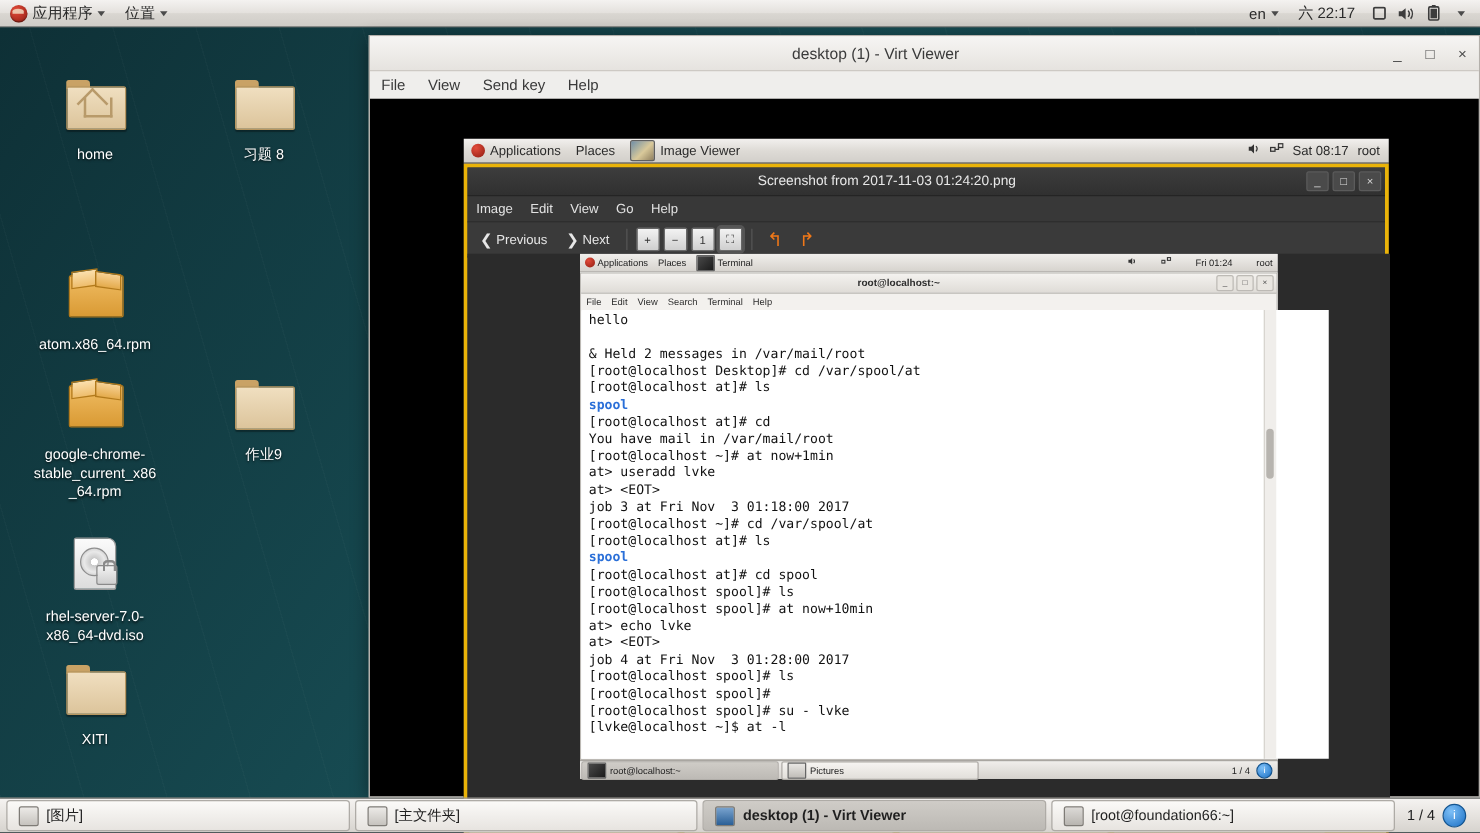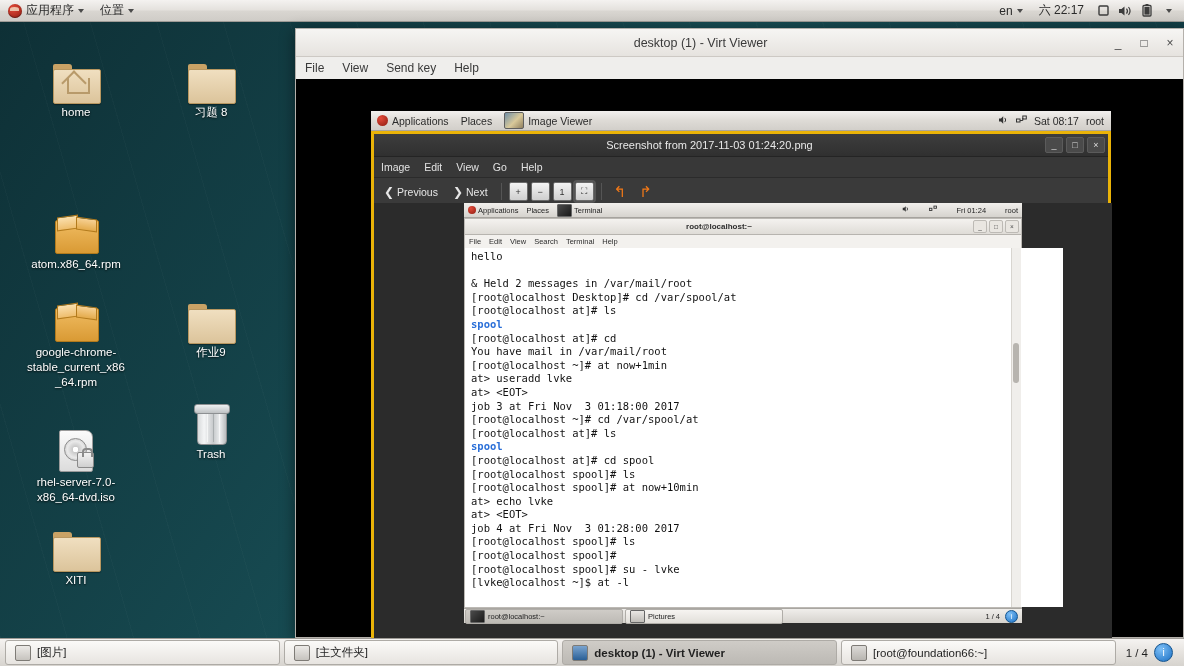--- a/index.html
+++ b/index.html
@@ -33,21 +33,21 @@
     position:absolute;left:0;top:22px;width:1184px;height:616px;
     background:
       repeating-linear-gradient(74deg,
         rgba(255,255,255,.018) 0px,rgba(255,255,255,.018) 1px,
         rgba(0,0,0,0) 1px,rgba(0,0,0,0) 64px),
       linear-gradient(125deg,#0e3036 0%,#174b52 45%,#123f46 72%,#0c2a30 100%);
   }
   .dicon{position:absolute;width:104px;text-align:center;cursor:default;}
   .dicon .glyph{height:52px;display:flex;align-items:flex-end;justify-content:center;}
   .dicon .lbl{
-    margin-top:3px;font-size:11.5px;color:#ffffff;line-height:15px;
+    margin-top:15px;font-size:11.5px;color:#ffffff;line-height:15px;
     text-shadow:0 1px 2px rgba(0,0,0,.85);word-wrap:break-word;
   }
   
   .folder{width:46px;height:38px;position:relative;}
   .folder .tab{position:absolute;left:0;top:0;width:19px;height:7px;
     background:#c9a265;border-radius:2px 3px 0 0;}
   .folder .body{position:absolute;left:0;top:5px;width:46px;height:33px;
     background:linear-gradient(to bottom,#f0dfc0,#dcc49b);
     border:1px solid #b89760;border-radius:2px;box-shadow:0 1px 1px rgba(0,0,0,.35);}
   .folder.home .body:after{
@@ -336,29 +336,20 @@
     <div class="glyph">
       <div class="iso">
           <div class="page"></div>
           <div class="disc"></div>
           <div class="lock"></div>
         </div>
     </div>
     <div class="lbl">rhel-server-7.0-x86_64-dvd.iso</div>
   </div>
 
-  <div class="dicon" style="left:159px;top:370px;">
-    <div class="glyph">
-      <div class="trash">
-          <div class="can"></div>
-          <div class="lid"></div>
-        </div>
-    </div>
-    <div class="lbl">Trash</div>
-  </div>
 
   <div class="dicon" style="left:24px;top:496px;">
     <div class="glyph">
       <div class="folder">
           <div class="tab"></div>
           <div class="body"></div>
         </div>
     </div>
     <div class="lbl">XITI</div>
   </div>

